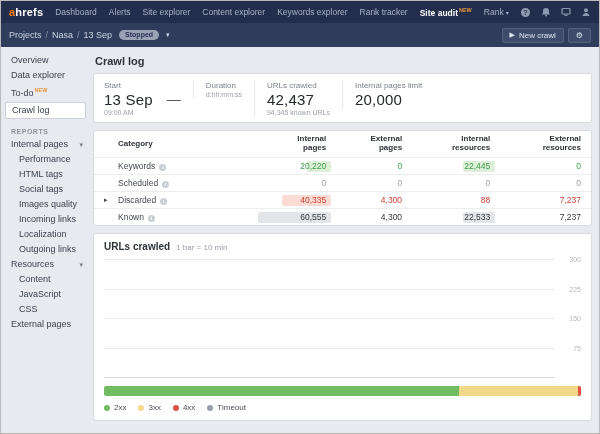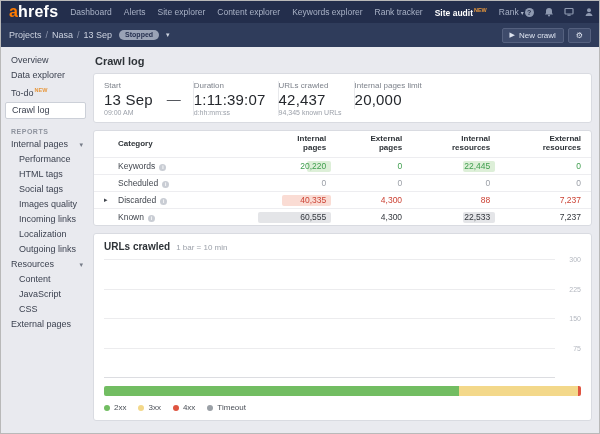--- a/index.html
+++ b/index.html
@@ -1,21 +1,21 @@
 <!DOCTYPE html>
 <html><head>
 <meta charset="utf-8">
 <style>
   * { margin:0; padding:0; box-sizing:border-box; }
   body { background:#fff; font-family:"Liberation Sans", sans-serif; }
   .app { width:600px; height:434px; border:1px solid #b9b9b9; overflow:hidden; display:flex; flex-direction:column; background:#e9eaef; }
 
   
   .topnav { height:22px; background:#232e4c; display:flex; align-items:center; padding:0 8px; flex-shrink:0; }
-  .logo { font-weight:bold; font-size:16px; color:#fff; margin-right:12px; letter-spacing:.2px; cursor:pointer; }
+  .logo { font-weight:bold; font-size:11px; color:#fff; margin-right:12px; letter-spacing:.2px; cursor:pointer; }
   .logo .logo-a { color:#ff7b00; }
   .nav-items { display:flex; align-items:center; gap:12px; flex:1; }
   .nav-item { font-size:8.5px; color:#a9b2c6; cursor:pointer; white-space:nowrap; }
   .nav-item.active { color:#fff; font-weight:bold; }
   .nav-badge { font-size:5.5px; color:#e7973c; font-weight:bold; vertical-align:super; margin-left:1px; }
   .nav-caret { font-size:6px; color:#a9b2c6; margin-left:2px; }
   .nav-icons { display:flex; align-items:center; gap:9px; }
   .nav-icons .ni { width:11px; height:11px; display:flex; align-items:center; justify-content:center; cursor:pointer; }
   .help-circle { width:9px; height:9px; border-radius:50%; background:#8e99b0; color:#232e4c; font-size:7px; font-weight:bold; display:flex; align-items:center; justify-content:center; }
 
@@ -40,21 +40,21 @@
   .side-badge { font-size:5.5px; color:#e7973c; font-weight:bold; vertical-align:super; margin-left:1px; }
   .side-caret { color:#767c88; font-size:7px; margin-right:4px; }
 
   .main { flex:1; padding:6px 7px 0 2px; overflow:hidden; }
   .page-title { font-size:11px; font-weight:bold; color:#2e3338; margin:2px 0 6px 2px; }
   .card { background:#fff; border:1px solid #d9dbe1; border-radius:3px; margin-bottom:7px; }
 
   
   .summary { display:flex; align-items:flex-start; padding:7px 10px 6px; }
   .stat { padding-right:12px; }
-  .stat.divided { border-left:1px solid #e8e9ec; }
+  .stat.divided { border-left:1px solid #e8e9ec; padding-left:12px; }
   .stat-label { font-size:8px; color:#7d828b; margin-bottom:1px; }
   .stat-value { font-size:15px; color:#25282d; letter-spacing:.2px; }
   .stat-sub { font-size:7px; color:#9ca1aa; margin-top:1px; }
   .stat-dash { font-size:14px; color:#55585e; padding:10px 12px 0 2px; }
 
   
   .card-head { font-size:10px; font-weight:bold; color:#2e3338; padding:7px 10px 6px; }
   .chart-sub { font-size:8px; color:#9ca1aa; font-weight:normal; margin-left:6px; }
   table { width:100%; border-collapse:collapse; }
   th { font-size:8px; color:#2e3338; text-align:right; padding:3px 10px 5px; font-weight:bold; }
@@ -208,21 +208,20 @@
 
       <section class="card summary" id="summary">
           <div class="stat">
             <div class="stat-label">Start</div>
             <div class="stat-value">13 Sep</div>
             <div class="stat-sub">09:00 AM</div>
           </div>
           <div class="stat-dash">—</div>
           <div class="stat divided">
             <div class="stat-label">Duration</div>
-            <div class="stat-value">1:11:39:07</div>
             <div class="stat-sub">d:hh:mm:ss</div>
           </div>
           <div class="stat divided">
             <div class="stat-label">URLs crawled</div>
             <div class="stat-value">42,437</div>
             <div class="stat-sub">94,345 known URLs</div>
           </div>
           <div class="stat divided">
             <div class="stat-label">Internal pages limit</div>
             <div class="stat-value">20,000</div>

